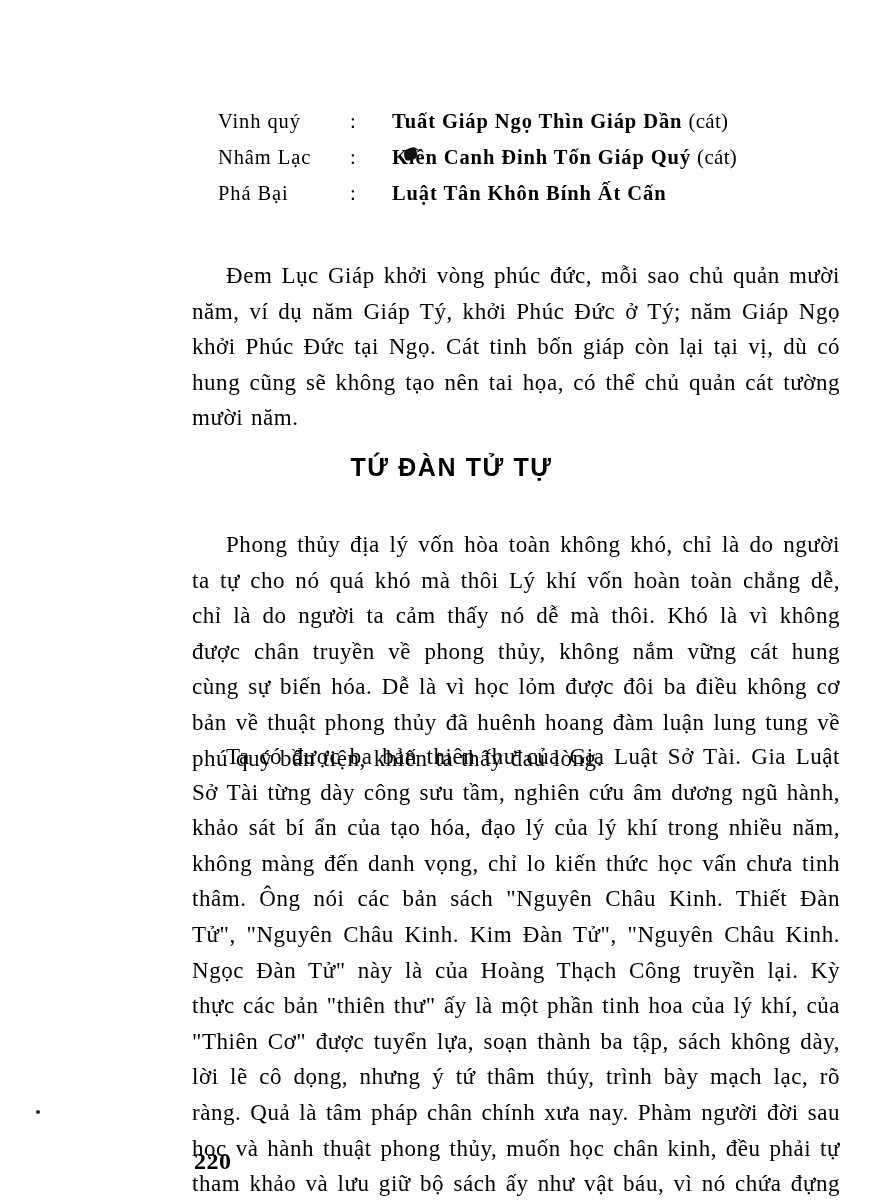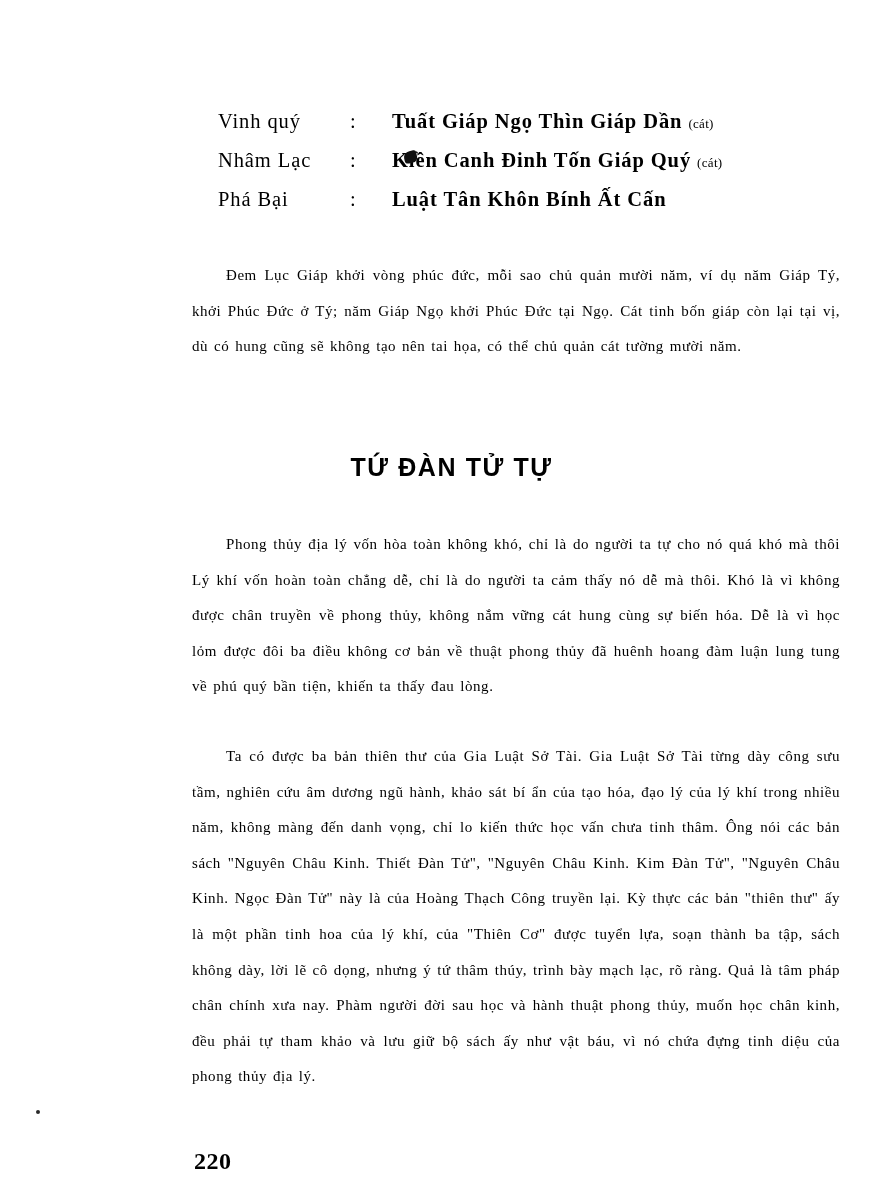--- a/index.html
+++ b/index.html
@@ -57,26 +57,26 @@
     position: absolute;
     left: 12px;
     top: 2px;
     width: 13px;
     height: 12px;
     background: #111;
     border-radius: 50% 20% 40% 30%;
     transform: rotate(-12deg);
   }
   .def-value .paren {
-    font-size: 13px;
+    font-size: 21px;
     letter-spacing: 0.3px;
     font-weight: 500;
   }
   .para {
-    font-size: 15px;
+    font-size: 23px;
     line-height: 35.6px;
     text-align: justify;
     text-justify: inter-word;
     letter-spacing: 0.55px;
     word-spacing: 1.6px;
     margin: 0;
     text-indent: 34px;
   }
 
   #para-intro { position: absolute; left: 192px; top: 258px; width: 648px; }

